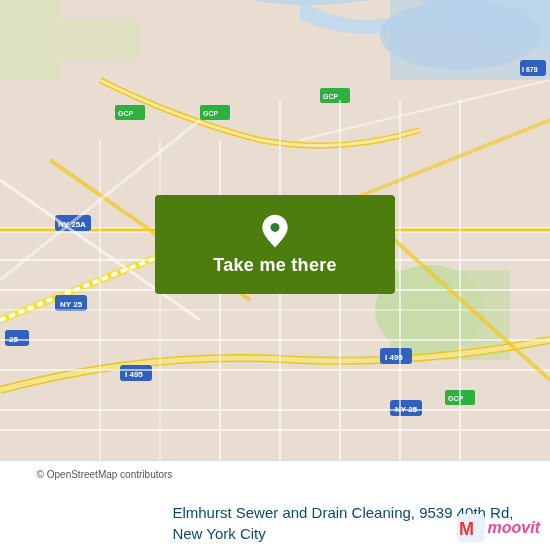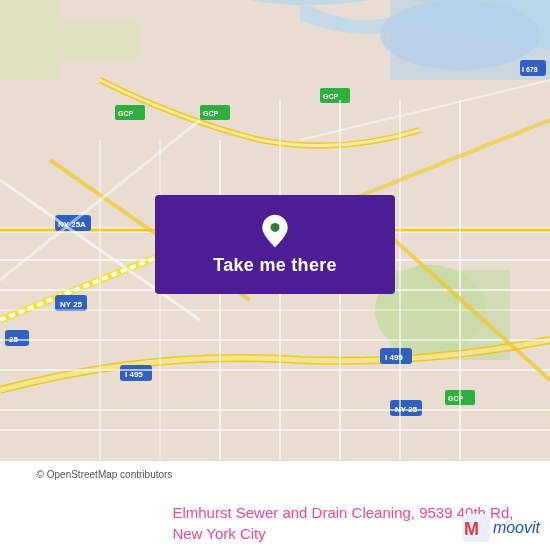--- a/index.html
+++ b/index.html
@@ -23,21 +23,21 @@
     #map-svg {
       width: 100%;
       height: 100%;
     }
 
     #take-me-there-btn {
       position: absolute;
       top: 195px;
       left: 155px;
       width: 240px;
-      background: #4c1d95;
+      background: #4d7c0f;
       border: none;
       border-radius: 4px;
       padding: 18px 20px;
       cursor: pointer;
       display: flex;
       flex-direction: column;
       align-items: center;
       gap: 6px;
     }
 
@@ -65,43 +65,43 @@
     }
 
     #attribution {
       font-size: 10px;
       color: #555;
       margin-bottom: 4px;
     }
 
     #place-name {
       font-size: 15px;
-      color: #ec4899;
+      color: #0c4a6e;
       font-weight: 500;
       line-height: 1.4;
     }
 
     #moovit-logo {
       position: absolute;
       right: 10px;
       bottom: 8px;
       display: flex;
       align-items: center;
       gap: 3px;
     }
 
     #moovit-icon {
       width: 28px;
       height: 28px;
     }
 
     #moovit-text {
       font-size: 16px;
-      font-weight: 400;
-      color: #1d4ed8;
+      font-weight: 700;
+      color: #ec4899;
       font-style: italic;
     }
   </style>
 </head>
 <body>
 
 <div id="map-container">
   <svg id="map-svg" viewBox="0 0 550 460" xmlns="http://www.w3.org/2000/svg">
 
     <rect width="550" height="460" fill="#e8ddd0"></rect>

